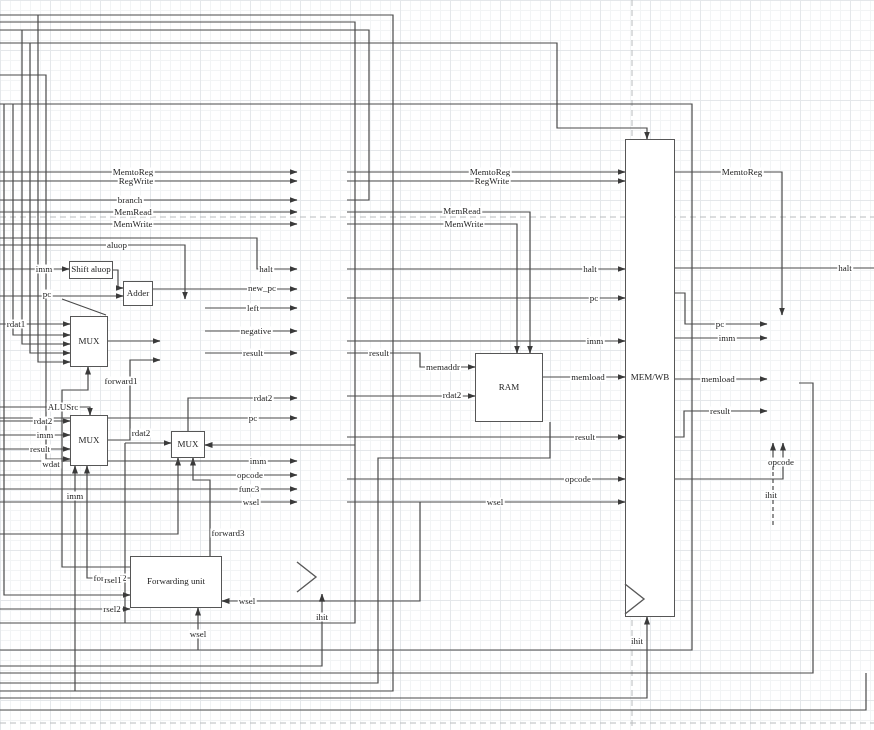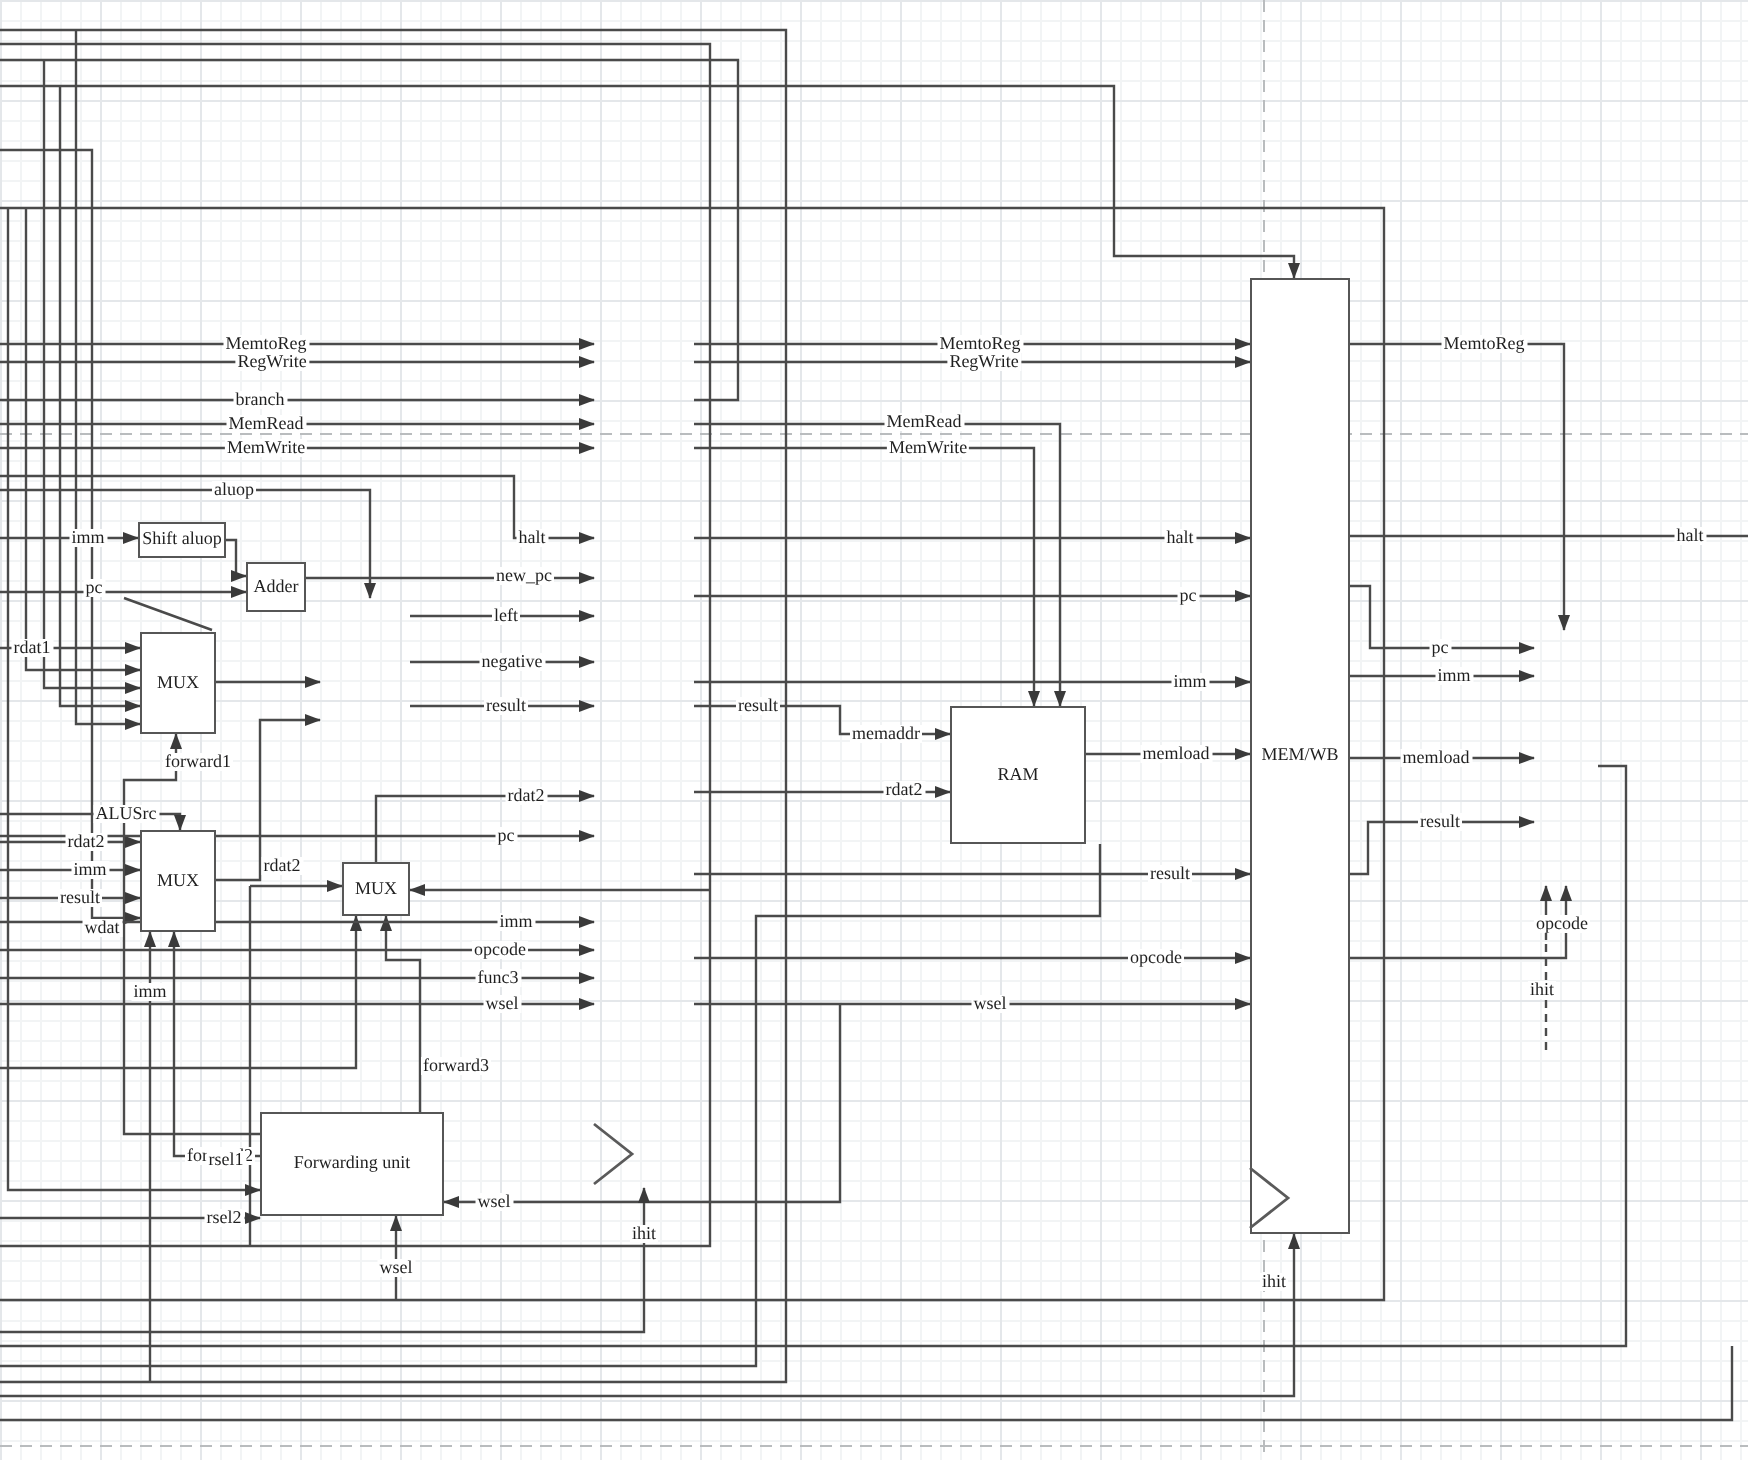--- a/index.html
+++ b/index.html
@@ -166,21 +166,21 @@
       <div class="elabel" style="left: 133px; top: 224px;">MemWrite</div>
       <div class="elabel" style="left: 117px; top: 245px;">aluop</div>
       <div class="elabel" style="left: 44px; top: 269px;">imm</div>
       <div class="elabel" style="left: 266px; top: 269px;">halt</div>
       <div class="elabel" style="left: 47px; top: 294px;">pc</div>
       <div class="elabel" style="left: 262px; top: 288px;">new_pc</div>
       <div class="elabel" style="left: 253px; top: 308px;">left</div>
       <div class="elabel" style="left: 16px; top: 324px;">rdat1</div>
       <div class="elabel" style="left: 256px; top: 331px; text-align: right;">negative</div>
       <div class="elabel" style="left: 253px; top: 353px;">result</div>
-      <div class="elabel" style="left: 99px; top: 381px;">forward1</div>
+      <div class="elabel" style="left: 121px; top: 381px;">forward1</div>
       <div class="elabel" style="left: 63px; top: 407px;">ALUSrc</div>
       <div class="elabel" style="left: 43px; top: 421px;">rdat2</div>
       <div class="elabel" style="left: 45px; top: 435px;">imm</div>
       <div class="elabel" style="left: 40px; top: 449px;">result</div>
       <div class="elabel" style="left: 51px; top: 464px;">wdat</div>
       <div class="elabel" style="left: 141px; top: 433px;">rdat2</div>
       <div class="elabel" style="left: 263px; top: 398px;">rdat2</div>
       <div class="elabel" style="left: 253px; top: 418px;">pc</div>
       <div class="elabel" style="left: 258px; top: 461px;">imm</div>
       <div class="elabel" style="left: 250px; top: 475px;">opcode</div>

